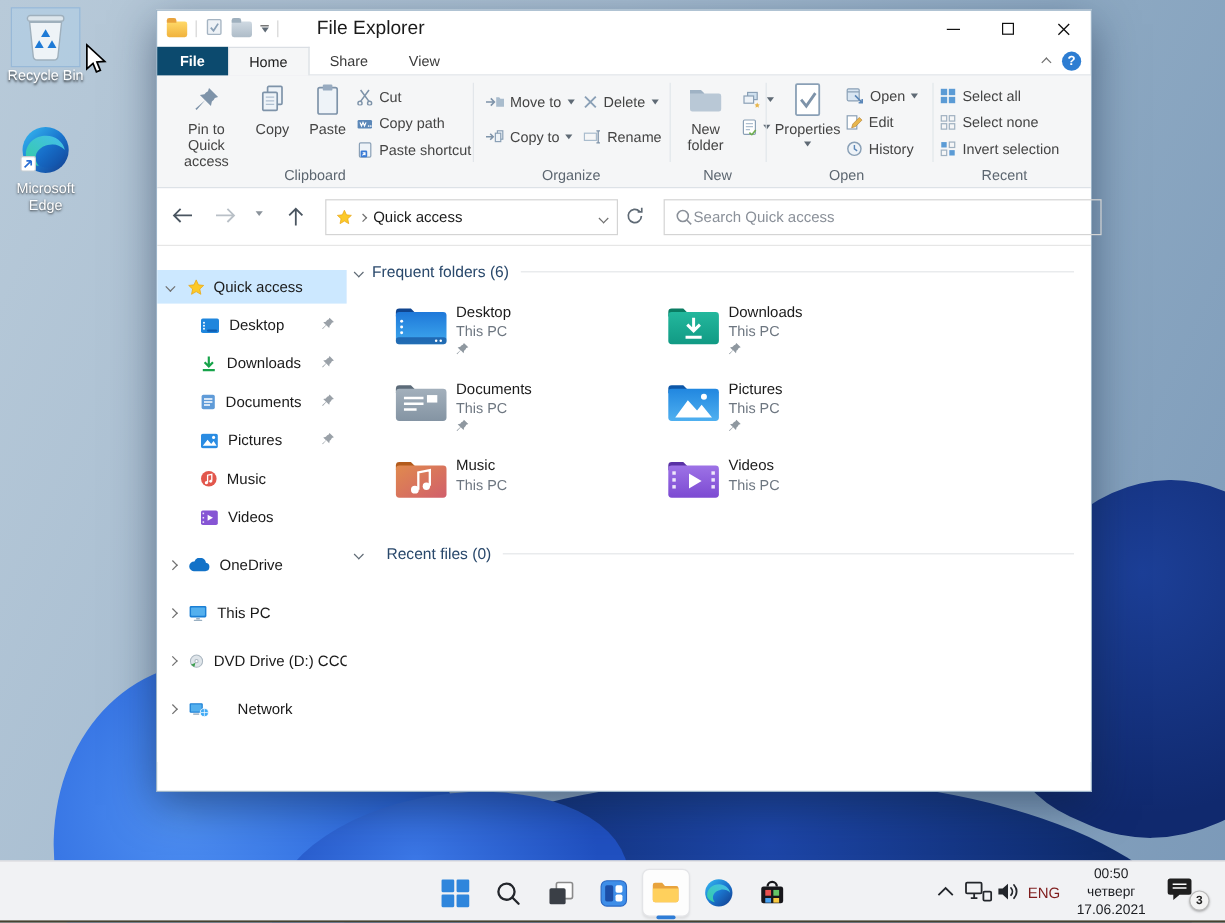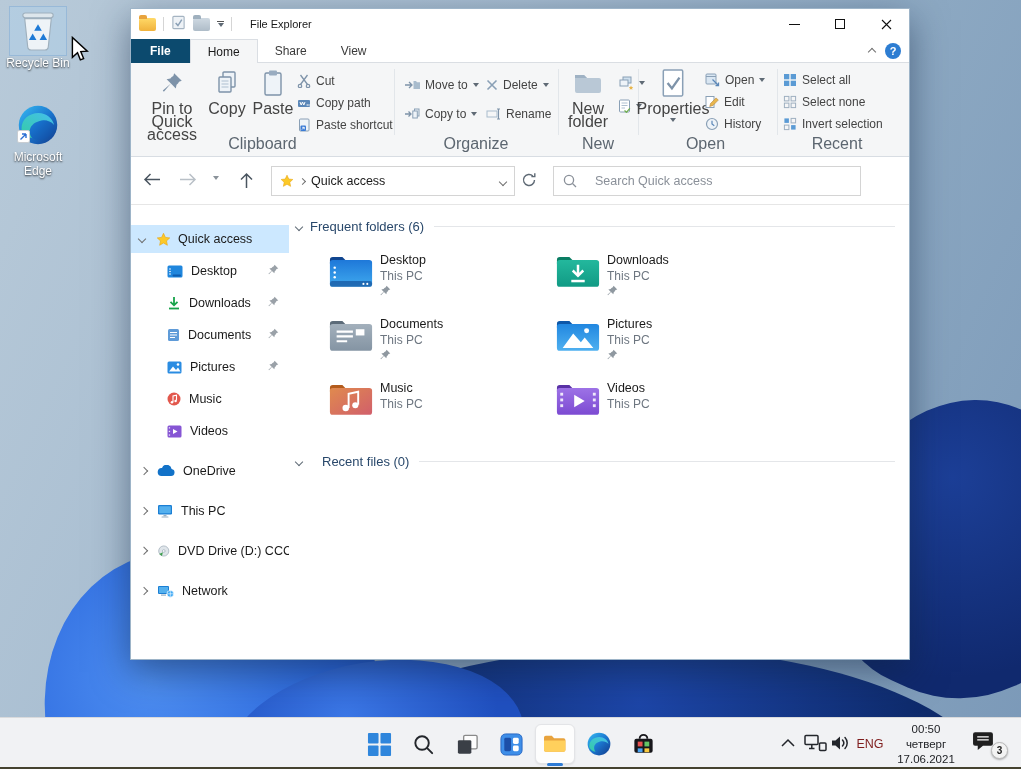--- a/index.html
+++ b/index.html
@@ -21,48 +21,48 @@
 .window{position:absolute;left:130px;top:8px;width:780px;height:652px;background:#fff;border:1px solid #9db4c8;box-shadow:0 12px 34px rgba(15,35,65,.5);z-index:2;font-size:12px;color:#1a1a1a}
 .titlebar{position:relative;height:30px;display:flex;align-items:center}
 .qat{display:flex;align-items:center;gap:7px;padding-left:8px}
 .qsep{width:1px;height:14px;background:#d5d5d5}
 .mini-folder{position:relative;width:17px;height:13px;border-radius:2px;background:linear-gradient(#ffd968,#f0b23c)}
 .mini-folder::before{content:"";position:absolute;left:0;top:-3px;width:8px;height:4px;border-radius:2px 2px 0 0;background:#e8a33d}
 .mini-folder.gray{background:linear-gradient(#cfd9e2,#aebcc8)}
 .mini-folder.gray::before{background:#9fb0be}
 .qat-dd{display:flex;flex-direction:column;align-items:center;gap:1px}
 .qat-dd .bar{width:7px;height:1.5px;background:#555}
-.wtitle{margin-left:11px;font-size:11px;color:#1a1a1a}
+.wtitle{margin-left:25px;font-size:16px;color:#1a1a1a}
 .caps{position:absolute;right:0;top:0;display:flex}
 .cap{width:46px;height:30px;display:flex;align-items:center;justify-content:center}
 .min-glyph{width:11px;border-top:1px solid #111}
 .max-glyph{width:10px;height:10px;border:1px solid #111}
 
 .tabsrow{position:relative;height:24px;border-bottom:1px solid #dadee3;display:flex;font-size:12px}
 .tab{height:24px;display:flex;align-items:center;justify-content:center;padding:0 17px;color:#3a3a3a}
 .tab-file{background:#0c4a6e;color:#fff;padding:0 19px;font-weight:bold}
 .tab-active{background:#f5f6f7;border:1px solid #dadee3;border-bottom:none;color:#1a1a1a}
 .tabtools{position:absolute;right:8px;top:0;height:24px;display:flex;align-items:center;gap:10px}
 .helpq{width:16px;height:16px;border-radius:50%;background:#2d7dd2;color:#fff;font-size:11px;font-weight:bold;display:flex;align-items:center;justify-content:center}
 
 .ribbon{position:relative;height:94px;background:#f5f6f7;border-bottom:1px solid #d8dde3;color:#444}
 .rsep{position:absolute;top:6px;height:66px;width:1px;background:#e2e6ea}
-.rlabel{position:absolute;bottom:3px;font-size:16px;color:#5c6670;text-align:center}
-.rbig{position:absolute;top:4px;display:flex;flex-direction:column;align-items:center;text-align:center;line-height:13px;font-size:16px;color:#444}
+.rlabel{position:absolute;bottom:3px;font-size:12px;color:#5c6670;text-align:center}
+.rbig{position:absolute;top:4px;display:flex;flex-direction:column;align-items:center;text-align:center;line-height:13px;font-size:12px;color:#444}
 .rbig .ric{height:32px;display:flex;align-items:center;justify-content:center;margin-bottom:3px}
 .rsm{position:absolute;height:20px;display:flex;align-items:center;gap:5px;font-size:12px;color:#444;white-space:nowrap}
 .tri{width:0;height:0;border-left:3.5px solid transparent;border-right:3.5px solid transparent;border-top:4px solid #5f6a75;display:inline-block}
 
 .addressrow{position:relative;height:48px;background:#fff;border-bottom:1px solid #e6e6e6}
 .navbtn{position:absolute;top:15px;display:flex;align-items:center;justify-content:center}
 .abox{position:absolute;left:140px;top:9px;width:244px;height:30px;border:1px solid #d4d4d4;display:flex;align-items:center;padding:0 8px;gap:6px;font-size:12.5px}
 .chev{display:inline-block;width:6px;height:6px;border-right:1.4px solid #707070;border-bottom:1.4px solid #707070}
 .chev-r{transform:rotate(-45deg)}
 .chev-d{transform:rotate(45deg)}
-.sbox{position:absolute;left:422px;top:9px;width:308px;height:30px;border:1px solid #d4d4d4;display:flex;align-items:center;padding:0 9px;gap:18px}
+.sbox{position:absolute;left:422px;top:9px;width:365px;height:30px;border:1px solid #d4d4d4;display:flex;align-items:center;padding:0 9px;gap:1px}
 .sbox input{border:none;outline:none;flex:1;font-size:12.5px;color:#1a1a1a;font-family:inherit;background:transparent}
 .sbox input::placeholder{color:#8a9099}
 
 .main{position:absolute;left:0;right:0;top:196px;bottom:24px}
 .sidebar{position:absolute;left:0;top:0;bottom:0;width:158px;background:#fff}
 .srow{position:absolute;left:0;width:158px;height:28px;display:flex;align-items:center;font-size:12.5px;color:#1a1a1a}
 .srow.sel{background:#cce8ff}
 .spin{position:absolute;right:10px}
 .content{position:absolute;left:158px;right:0;top:0;bottom:0;background:#fff}
 .sechead{position:absolute;left:7px;right:14px;display:flex;align-items:center;color:#29486b;font-size:13px}
@@ -523,21 +523,21 @@
         </div>
         <div class="srow" style="top:372px">
           <span style="margin-left:10px" class="chev chev-r"></span>
           <svg style="margin-left:10px" width="17" height="14" viewBox="0 0 17 14">
               <rect x="1" y="2" width="11" height="8" rx="1" fill="#1b7fd4"></rect>
               <rect x="2" y="3" width="9" height="6" fill="#54b0ee"></rect>
               <rect x="4" y="10.5" width="5" height="1.2" fill="#9ab0c2"></rect>
               <circle cx="13.3" cy="9.8" r="3.4" fill="#3fa9f5" stroke="#fff" stroke-width=".7"></circle>
               <path d="M10.2 9.8h6.2M13.3 6.7v6.2" stroke="#fff" stroke-width=".6"></path>
             </svg>
-          <span style="margin-left:8px">Network</span>
+          <span style="margin-left:24px">Network</span>
         </div>
       </div>
 
       <div class="content">
         <div class="sechead" style="top:14px">
           <span class="chev chev-d" style="border-color:#5f6a75"></span>
           <span style="margin-left:8px">Frequent folders (6)</span>
           <span class="hline"></span>
         </div>
 

